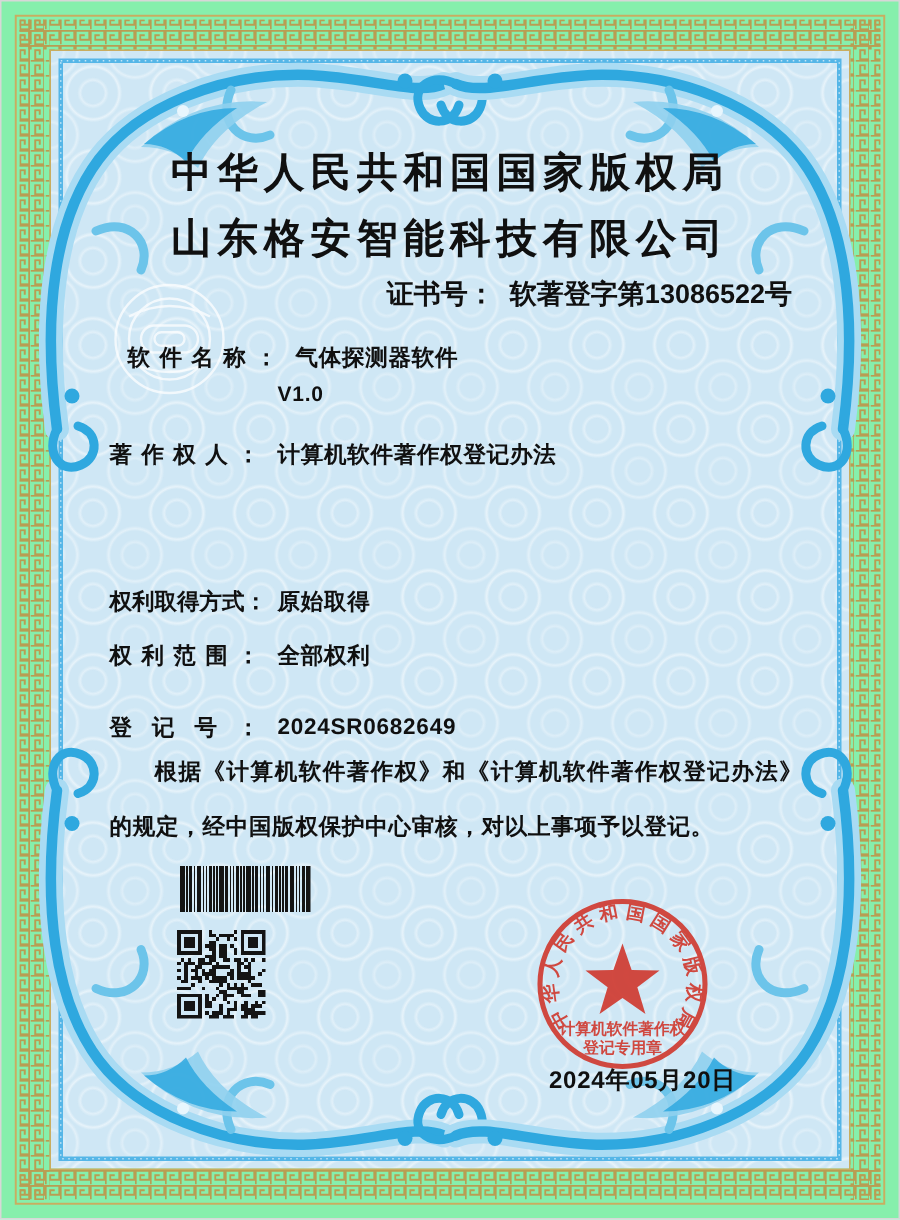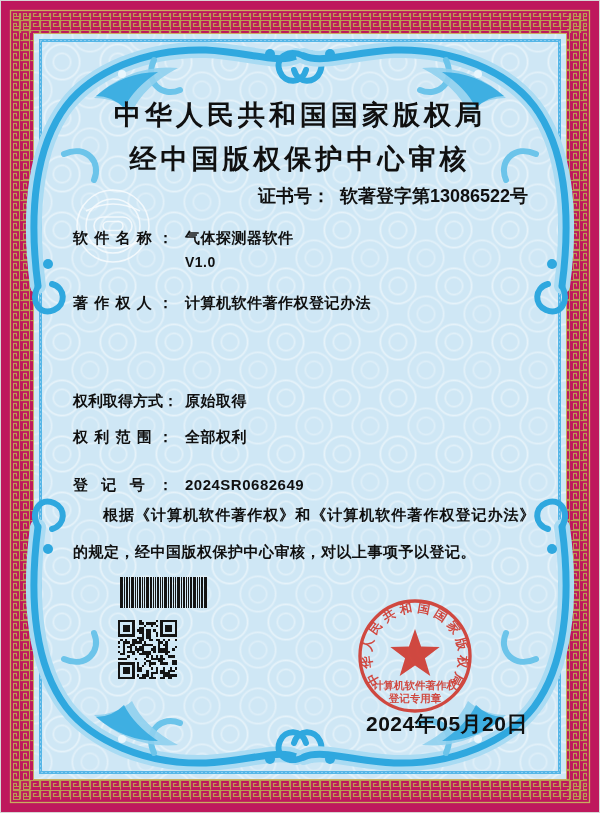--- a/index.html
+++ b/index.html
@@ -1,18 +1,18 @@
 <!DOCTYPE html>
 <html><head>
 <meta charset="utf-8">
 <style>
   html,body{margin:0;padding:0;background:#e9e9e9;}
   .cert{
     position:relative;width:600px;height:813px;margin:0 auto;
-    background:#be185d;overflow:hidden;
+    background:#86efac;overflow:hidden;
     font-family:"Liberation Sans","DejaVu Sans",sans-serif;
     color:#101010;box-shadow:inset 0 0 0 1px #d7d7d7;
   }
   
   .paper{
     position:absolute;left:34px;top:34px;right:34px;bottom:34px;
     background-color:#cfe7f5;
     background-image:
       radial-gradient(circle, rgba(255,255,255,0) 16px, rgba(255,255,255,.50) 17.5px, rgba(255,255,255,0) 19.5px),
       radial-gradient(circle, rgba(255,255,255,0) 7px, rgba(255,255,255,.38) 8.5px, rgba(255,255,255,0) 10.5px),
@@ -37,21 +37,21 @@
     display:inline-block;width:100px;font-weight:bold;font-size:15px;
     text-align:justify;text-align-last:justify;
   }
   .row .val{margin-left:12px;font-weight:bold;font-size:15px;letter-spacing:.5px;}
   .version{left:185px;font-weight:bold;font-size:14px;letter-spacing:.5px;}
   .statement{
     left:73px;top:496px;width:462px;font-size:15px;line-height:37px;
     font-weight:bold;text-indent:2em;text-align:justify;letter-spacing:.5px;
   }
   .date{
-    left:366px;top:710px;font-size:21px;font-weight:bold;letter-spacing:.5px;
+    left:366px;top:710px;font-size:16px;font-weight:bold;letter-spacing:.5px;
   }
   .seal{left:355px;top:596px;width:120px;height:120px;opacity:.92;}
   .barcode{left:120px;top:577px;}
   .qr{left:118px;top:620px;}
   .bigwm{left:74px;top:187px;opacity:.85;}
 </style>
 </head>
 <body>
 
 <div class="cert">
@@ -102,25 +102,25 @@
     <rect x="40.5" y="40.5" width="519" height="732" fill="none" stroke="#55b6e7" stroke-width="3"></rect>
     <rect x="40.5" y="40.5" width="519" height="732" fill="none" stroke="rgba(255,255,255,.65)" stroke-width="1" stroke-dasharray="1 3"></rect>
 
     <use href="#corn" transform="translate(34,34)"></use>
     <use href="#corn" transform="translate(566,34) scale(-1,1)"></use>
     <use href="#corn" transform="translate(34,779) scale(1,-1)"></use>
     <use href="#corn" transform="translate(566,779) scale(-1,-1)"></use>
   </svg>
 
   <div class="abs title" style="top:97px;">中华人民共和国国家版权局</div>
-  <div class="abs title" style="top:141px;">经中国版权保护中心审核</div>
+  <div class="abs title" style="top:141px;">山东格安智能科技有限公司</div>
 
   <div class="abs certno"><span>证书号：</span><span class="gap"></span><span>软著登字第13086522号</span></div>
 
-  <div class="abs row" style="top:229px;">
+  <div class="abs row" style="top:229px;margin-left:12px;">
     <span class="lab">软件名称：</span>
     <span class="val">气体探测器软件</span>
   </div>
   <div class="abs version" style="top:254px;">V1.0</div>
 
   <div class="abs row" style="top:294px;">
     <span class="lab">著作权人：</span>
     <span class="val">计算机软件著作权登记办法</span>
   </div>
 

